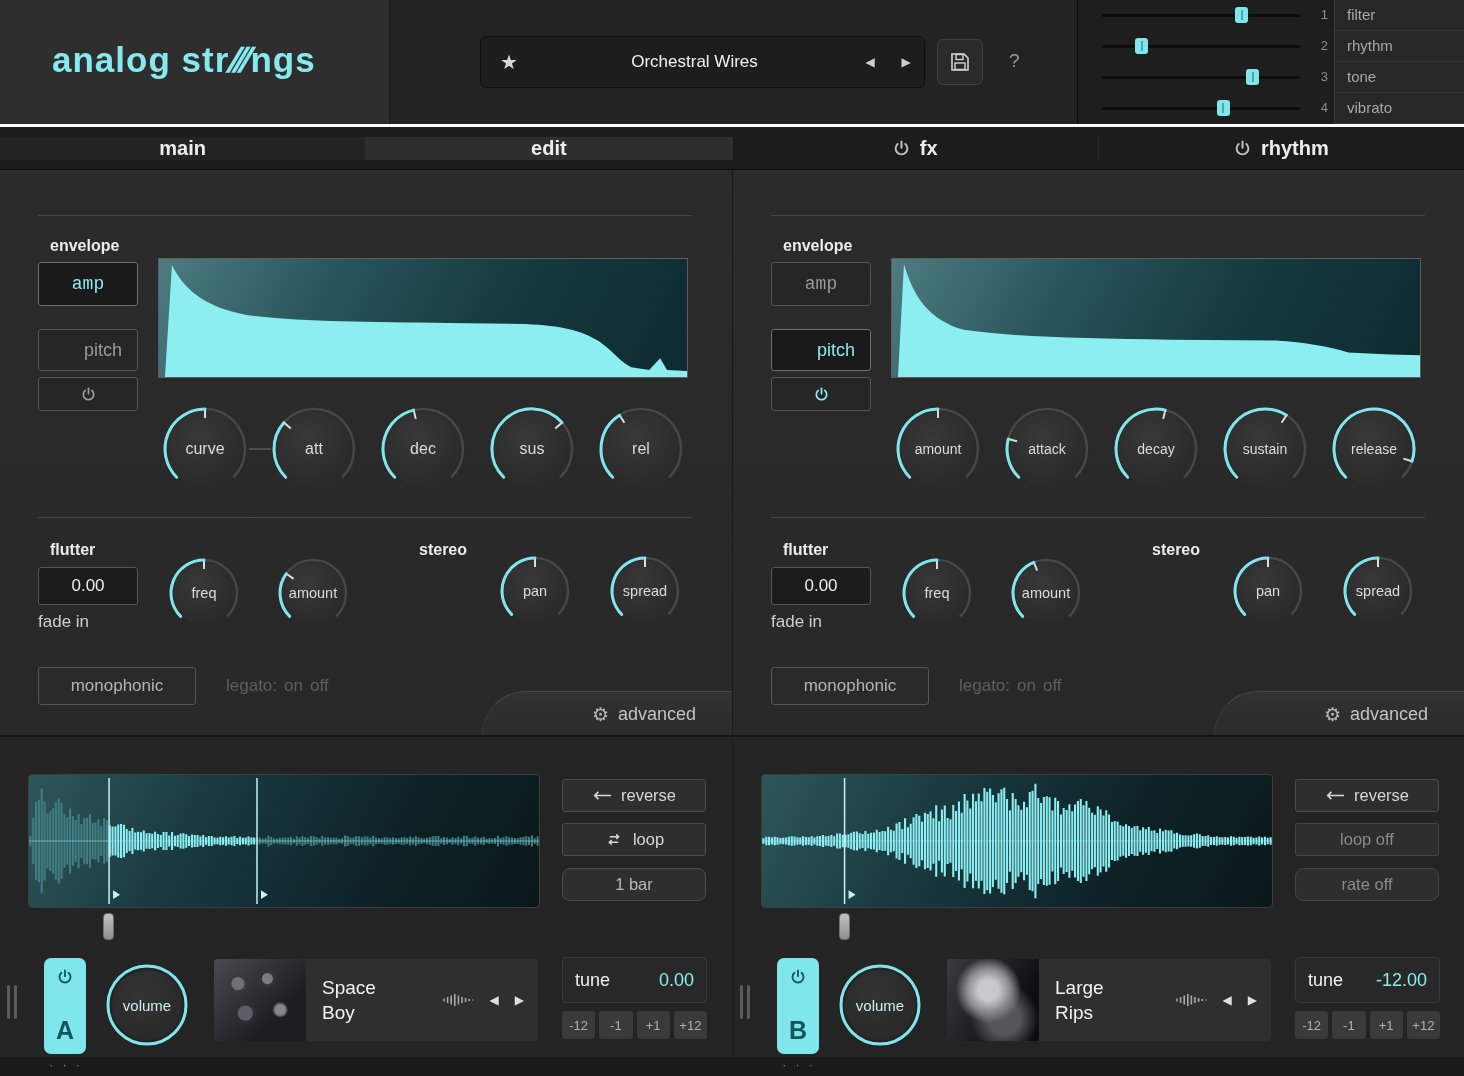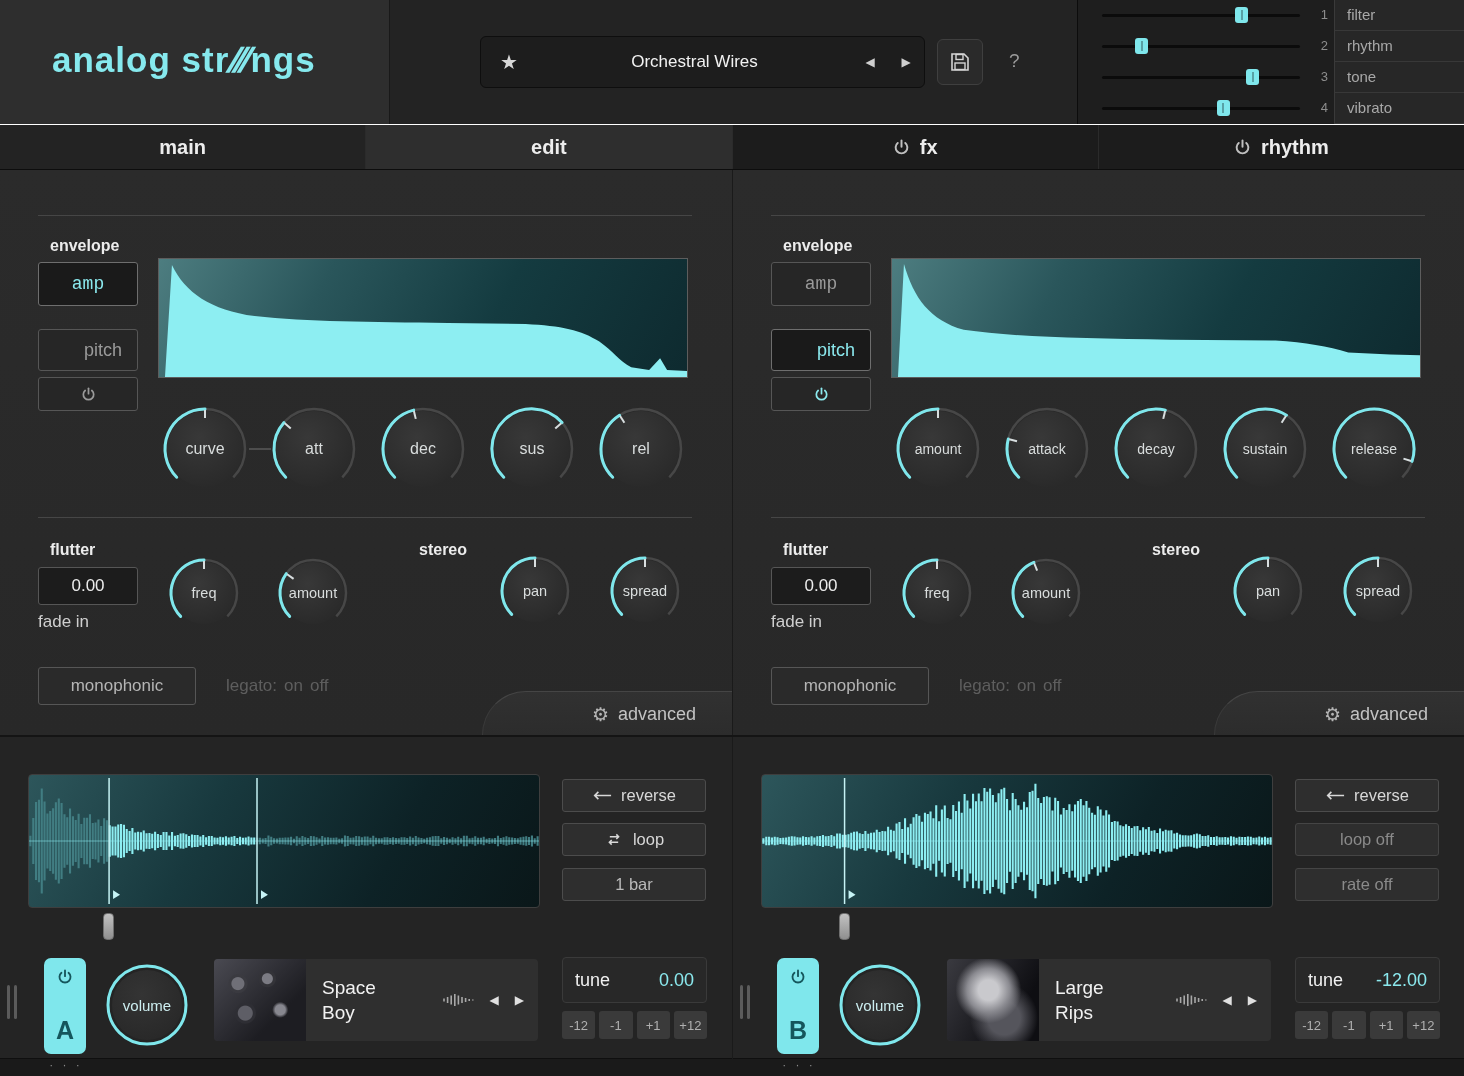--- a/index.html
+++ b/index.html
@@ -22,21 +22,21 @@
   .help{position:absolute;left:618px;top:50px;font-size:19px;color:#9a9a9a;cursor:pointer;}
   .macro-sec{position:absolute;left:1077px;top:0;width:387px;height:124px;background:#1e1e1e;border-left:1px solid #0c0c0c;}
   .m-row{position:absolute;left:0;width:387px;height:31px;}
   .m-track{position:absolute;left:24px;top:14px;width:198px;height:3px;background:#0b0b0b;border-radius:2px;cursor:pointer;}
   .m-handle{position:absolute;top:-7px;width:13px;height:16px;background:#7fe7ec;border-radius:3px;cursor:grab;}
   .m-handle::after{content:"";position:absolute;left:50%;top:3px;bottom:3px;width:2px;margin-left:-1px;background:rgba(0,0,0,.3);}
   .m-num{position:absolute;left:228px;top:7px;width:22px;text-align:right;font-size:13px;color:#8d8d8d;}
   .m-label{position:absolute;left:256px;top:0;width:131px;height:31px;line-height:30px;padding-left:12px;background:#272727;border-left:1px solid #3a3a3a;border-bottom:1px solid #383838;font-size:15px;color:#a8a8a8;}
 
   
-  .tabs{position:absolute;left:0;top:124px;width:1464px;height:46px;background:#1c1c1c;display:flex;border-top:1px solid #ffffff;border-bottom:1px solid #0d0d0d;}
+  .tabs{position:absolute;left:0;top:124px;width:1464px;height:46px;background:#1c1c1c;display:flex;border-top:3px solid #ffffff;border-bottom:1px solid #0d0d0d;align-items:center;}
   .tab{flex:1;display:flex;align-items:center;justify-content:center;gap:10px;font-size:20px;font-weight:600;color:#ededed;border-right:1px solid #2b2b2b;cursor:pointer;}
   .tab:first-child{background:#232323;}
   .tab:last-child{border-right:none;}
   .tab.active{background:#2e2e2e;}
   .tab .pwr{width:17px;height:17px;color:#c0c0c0;}
   .pwr{display:inline-block;line-height:0;}
 
   
   .engines{position:absolute;left:0;top:170px;width:1464px;height:565px;}
   .engine{position:absolute;top:0;width:732px;height:565px;background:linear-gradient(180deg,#2b2b2b,#282828);}
@@ -95,21 +95,21 @@
   svg.wave{position:absolute;inset:0;width:100%;height:100%;}
   .w-dim{stroke:#417d82;stroke-width:2.1;}
   .w-bri{stroke:#8deef2;stroke-width:2.1;}
   .w-mid{stroke:#8deef2;stroke-width:1;opacity:.55;}
   .w-mark{stroke:#c6f3f5;stroke-width:1.5;}
   .w-tri{fill:#c6f3f5;}
   .wave-handle{position:absolute;top:139px;width:11px;height:27px;background:linear-gradient(180deg,#c2c2c2,#8f8f8f);border:1px solid #6f6f6f;border-radius:4px;cursor:grab;}
   .sbtn{position:absolute;left:562px;width:144px;height:33px;background:#2e2e2e;border:1px solid #4c4c4c;border-radius:3px;display:flex;align-items:center;justify-content:center;gap:9px;font-size:16.5px;color:#d8d8d8;cursor:pointer;}
   .sbtn.r1{top:42px;align-items:center;}
   .sbtn.r2{top:86px;}
-  .sbtn.r3{top:131px;color:#b9b9b9;}
+  .sbtn.r3{top:131px;color:#b9b9b9;border-radius:8px;}
   .sbtn.dim{color:#8a8a8a;border-color:#454545;}
   .sbtn svg{width:20px;height:13px;}
   .grip{position:absolute;left:7px;top:248px;display:flex;gap:4px;}
   .grip i{width:3px;height:34px;background:#5b5b5b;border-radius:2px;}
   .ab-toggle{position:absolute;left:44px;top:221px;width:42px;height:96px;background:#7fe7ec;border-radius:7px;cursor:pointer;}
   .ab-toggle .pwr{position:absolute;left:50%;top:11px;transform:translateX(-50%);width:16px;height:16px;color:#15565c;}
   .ab-letter{position:absolute;left:0;right:0;bottom:9px;text-align:center;font-size:25px;font-weight:bold;color:#15565c;}
   .ab-dots{position:absolute;left:46px;top:321px;width:40px;text-align:center;color:#8a8a8a;font-size:12px;letter-spacing:3px;}
   .knob-vol{width:86px;height:86px;left:104px;top:225px;}
   .knob-vol::before{inset:8px;background:radial-gradient(circle at 42% 35%,#343434,#292929 75%);}

